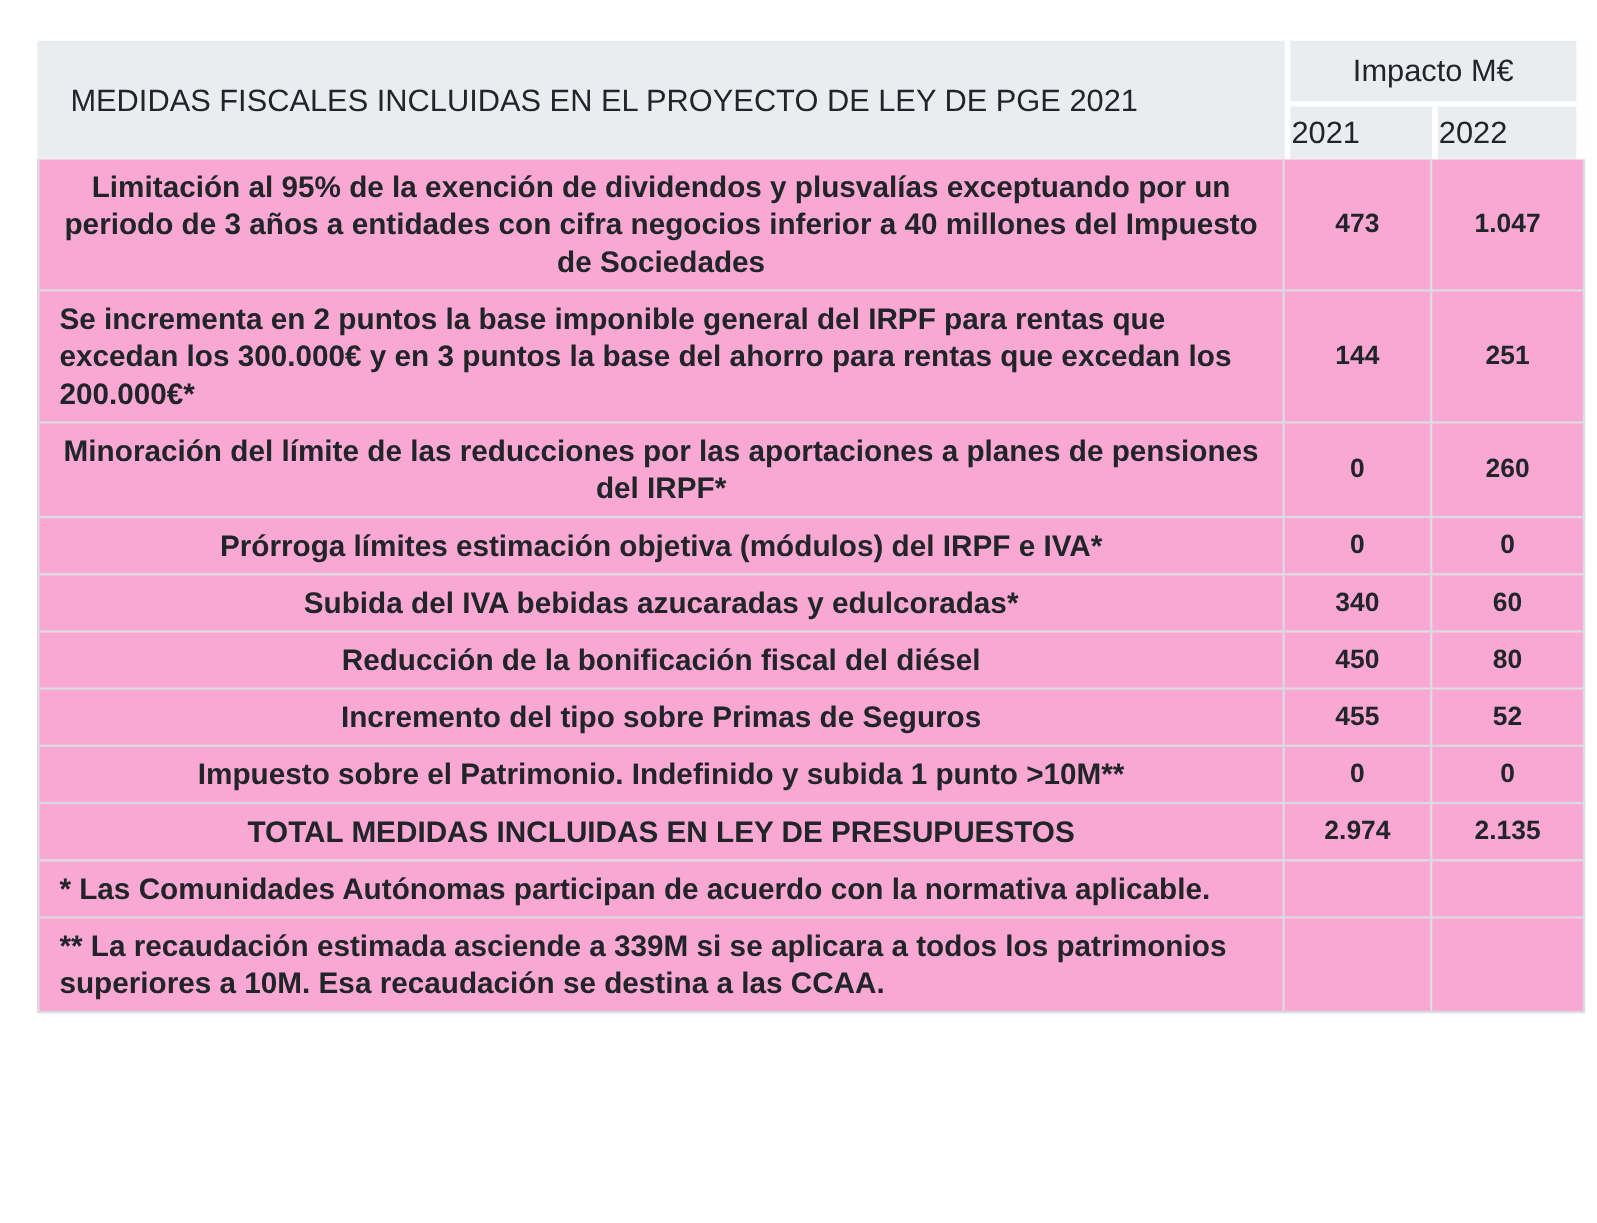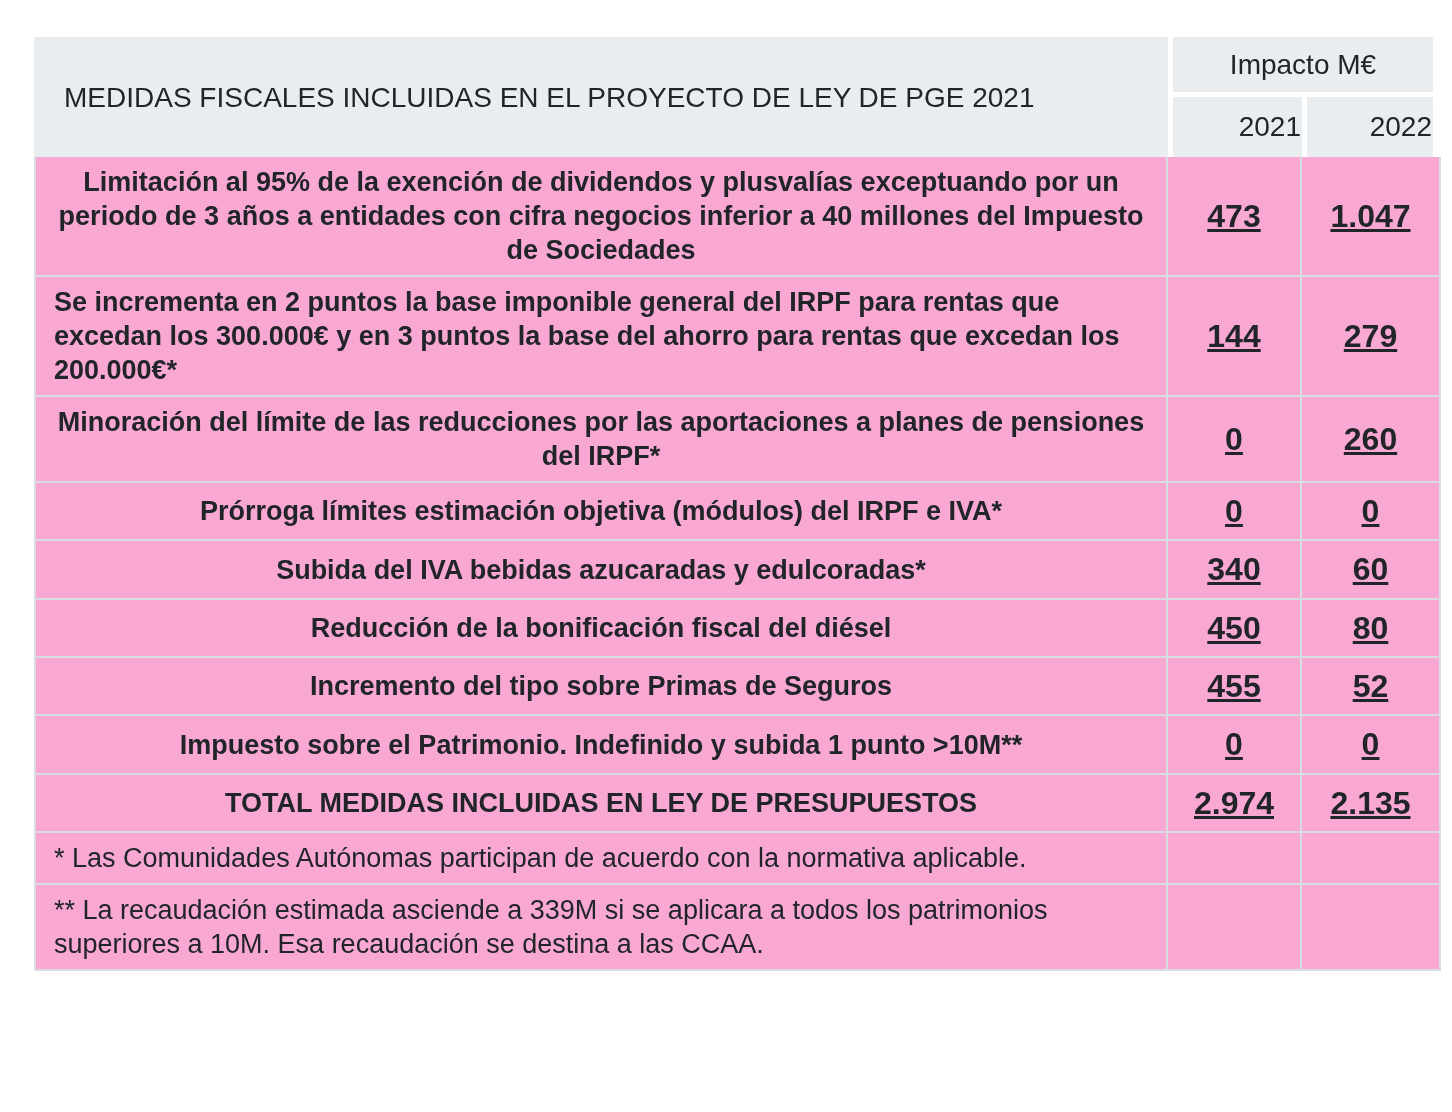--- a/index.html
+++ b/index.html
@@ -30,36 +30,36 @@
   th.title{
     text-align:left;padding:14px 24px 14px 30px;line-height:1.25;margin-left:19px;
   }
   th.impacto{
     text-align:center;height:60px;
     border-left:5px solid var(--gap);
     border-bottom:5px solid var(--gap);
     border-right:8px solid var(--gap);
   }
   th.year{
-    text-align:right;height:60px;
+    text-align:left;height:48px;
     border-left:5px solid var(--gap);
   }
   th.year.y2{border-right:8px solid var(--gap);margin-left:48px;}
 
   tbody td{
     background:#f9a8d4;box-sizing:border-box;
     border-bottom:2px solid var(--border);
     border-right:2px solid var(--border);
     font-size:27px;font-weight:bold;line-height:1.26;
     padding:8px 20px;vertical-align:middle;text-align:center;
   }
   tbody tr td:first-child{border-left:2px solid var(--border);}
   td.measure.left{text-align:left;padding-left:18px;padding-right:34px;}
-  td.measure.note{font-weight:normal;text-align:left;padding-left:18px;padding-right:34px;}
-  td.val{font-size:32px;text-decoration:underline;}
+  td.measure.note{font-weight:bold;text-align:left;padding-left:18px;padding-right:34px;}
+  td.val{font-size:24px;}
 </style>
 </head>
 <body>
 
 <div class="page">
   <table>
     <colgroup>
       <col class="c-measure">
       <col class="c-y1">
       <col class="c-y2">
@@ -76,21 +76,21 @@
     </thead>
     <tbody id="tbody">
         <tr>
           <td class="measure measure center">Limitación al 95% de la exención de dividendos y plusvalías exceptuando por un periodo de 3 años a entidades con cifra negocios inferior a 40 millones del Impuesto de Sociedades</td>
           <td class="val">473</td>
           <td class="val">1.047</td>
         </tr>
         <tr>
           <td class="measure measure left">Se incrementa en 2 puntos la base imponible general del IRPF para rentas que excedan los 300.000€ y en 3 puntos la base del ahorro para rentas que excedan los 200.000€*</td>
           <td class="val">144</td>
-          <td class="val">279</td>
+          <td class="val">251</td>
         </tr>
         <tr>
           <td class="measure measure center">Minoración del límite de las reducciones por las aportaciones a planes de pensiones del IRPF*</td>
           <td class="val">0</td>
           <td class="val">260</td>
         </tr>
         <tr>
           <td class="measure measure center">Prórroga límites estimación objetiva (módulos) del IRPF e IVA*</td>
           <td class="val">0</td>
           <td class="val">0</td>

